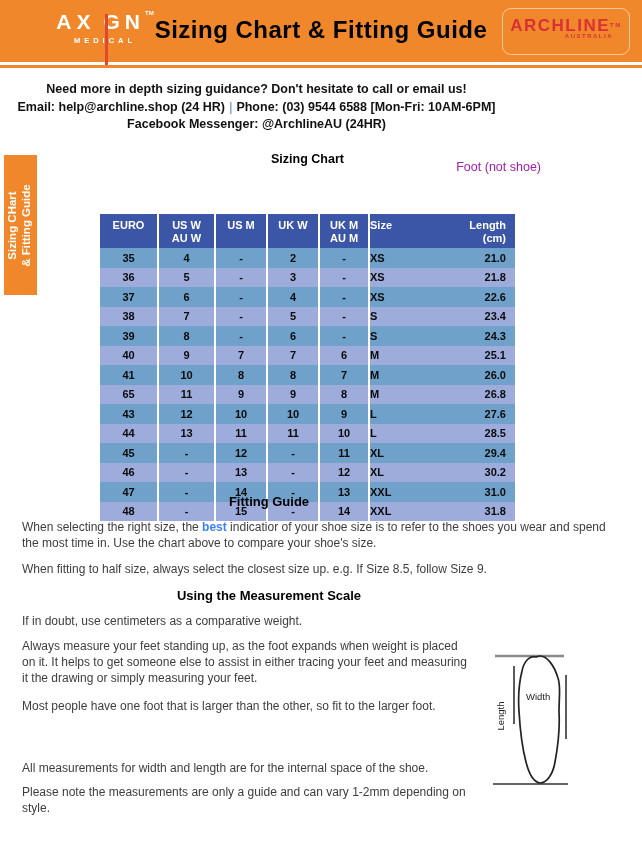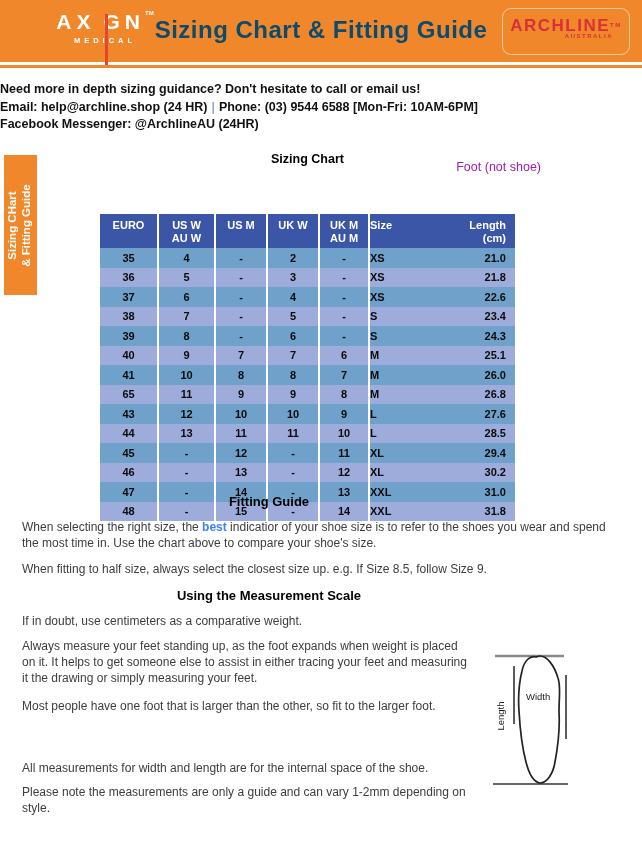--- a/index.html
+++ b/index.html
@@ -15,35 +15,35 @@
 
   .axign { position:absolute; left:30px; top:10px; width:150px; text-align:center; color:#fff; }
   .axign-main { font-size:21px; font-weight:bold; letter-spacing:5px; position:relative; display:inline-block; }
   .axign-gap { display:inline-block; width:8px; }
   .axign-tm { font-size:6px; vertical-align:top; letter-spacing:0; }
   .axign-sub { font-size:7.5px; font-weight:bold; letter-spacing:4px; margin-top:2px; }
   .axign-line { position:absolute; left:75px; top:4px; width:3px; height:52px; background:#E1472F; }
 
   .main-title {
     position:absolute; left:0; right:0; top:16px; text-align:center;
-    color:#0c4a6e; font-size:24px; font-weight:bold; letter-spacing:0.5px;
+    color:#000000; font-size:24px; font-weight:bold; letter-spacing:0.5px;
   }
 
   .archline {
     position:absolute; right:12px; top:8px; width:128px; height:47px;
     border:1px solid rgba(255,255,255,0.55); border-radius:9px;
     text-align:center; padding-top:9px;
   }
   .archline-name { color:#D93038; font-size:17px; font-weight:bold; letter-spacing:1.5px; line-height:15px; }
   .archline-tm { font-size:6px; vertical-align:top; }
   .archline-sub { color:#D93038; font-size:6px; font-weight:bold; letter-spacing:1.5px; text-align:right; padding-right:16px; }
 
   
   .contact {
-    position:absolute; top:81px; left:0; width:513px; 
+    position:absolute; top:81px; left:0; width:513px; text-align:center;
     font-size:12.5px; font-weight:bold; color:#111; line-height:17.5px;
   }
   .contact .sep { color:#93A7CB; padding:0 4px; }
 
   
   .side-tab { position:absolute; left:4px; top:155px; width:33px; height:140px; background:#F0882B; }
   .side-tab-text {
     position:absolute; width:140px; height:33px; left:-53.5px; top:53.5px;
     transform:rotate(-90deg); text-align:center; color:#fff; font-weight:bold;
     font-size:11.5px; line-height:14px;

